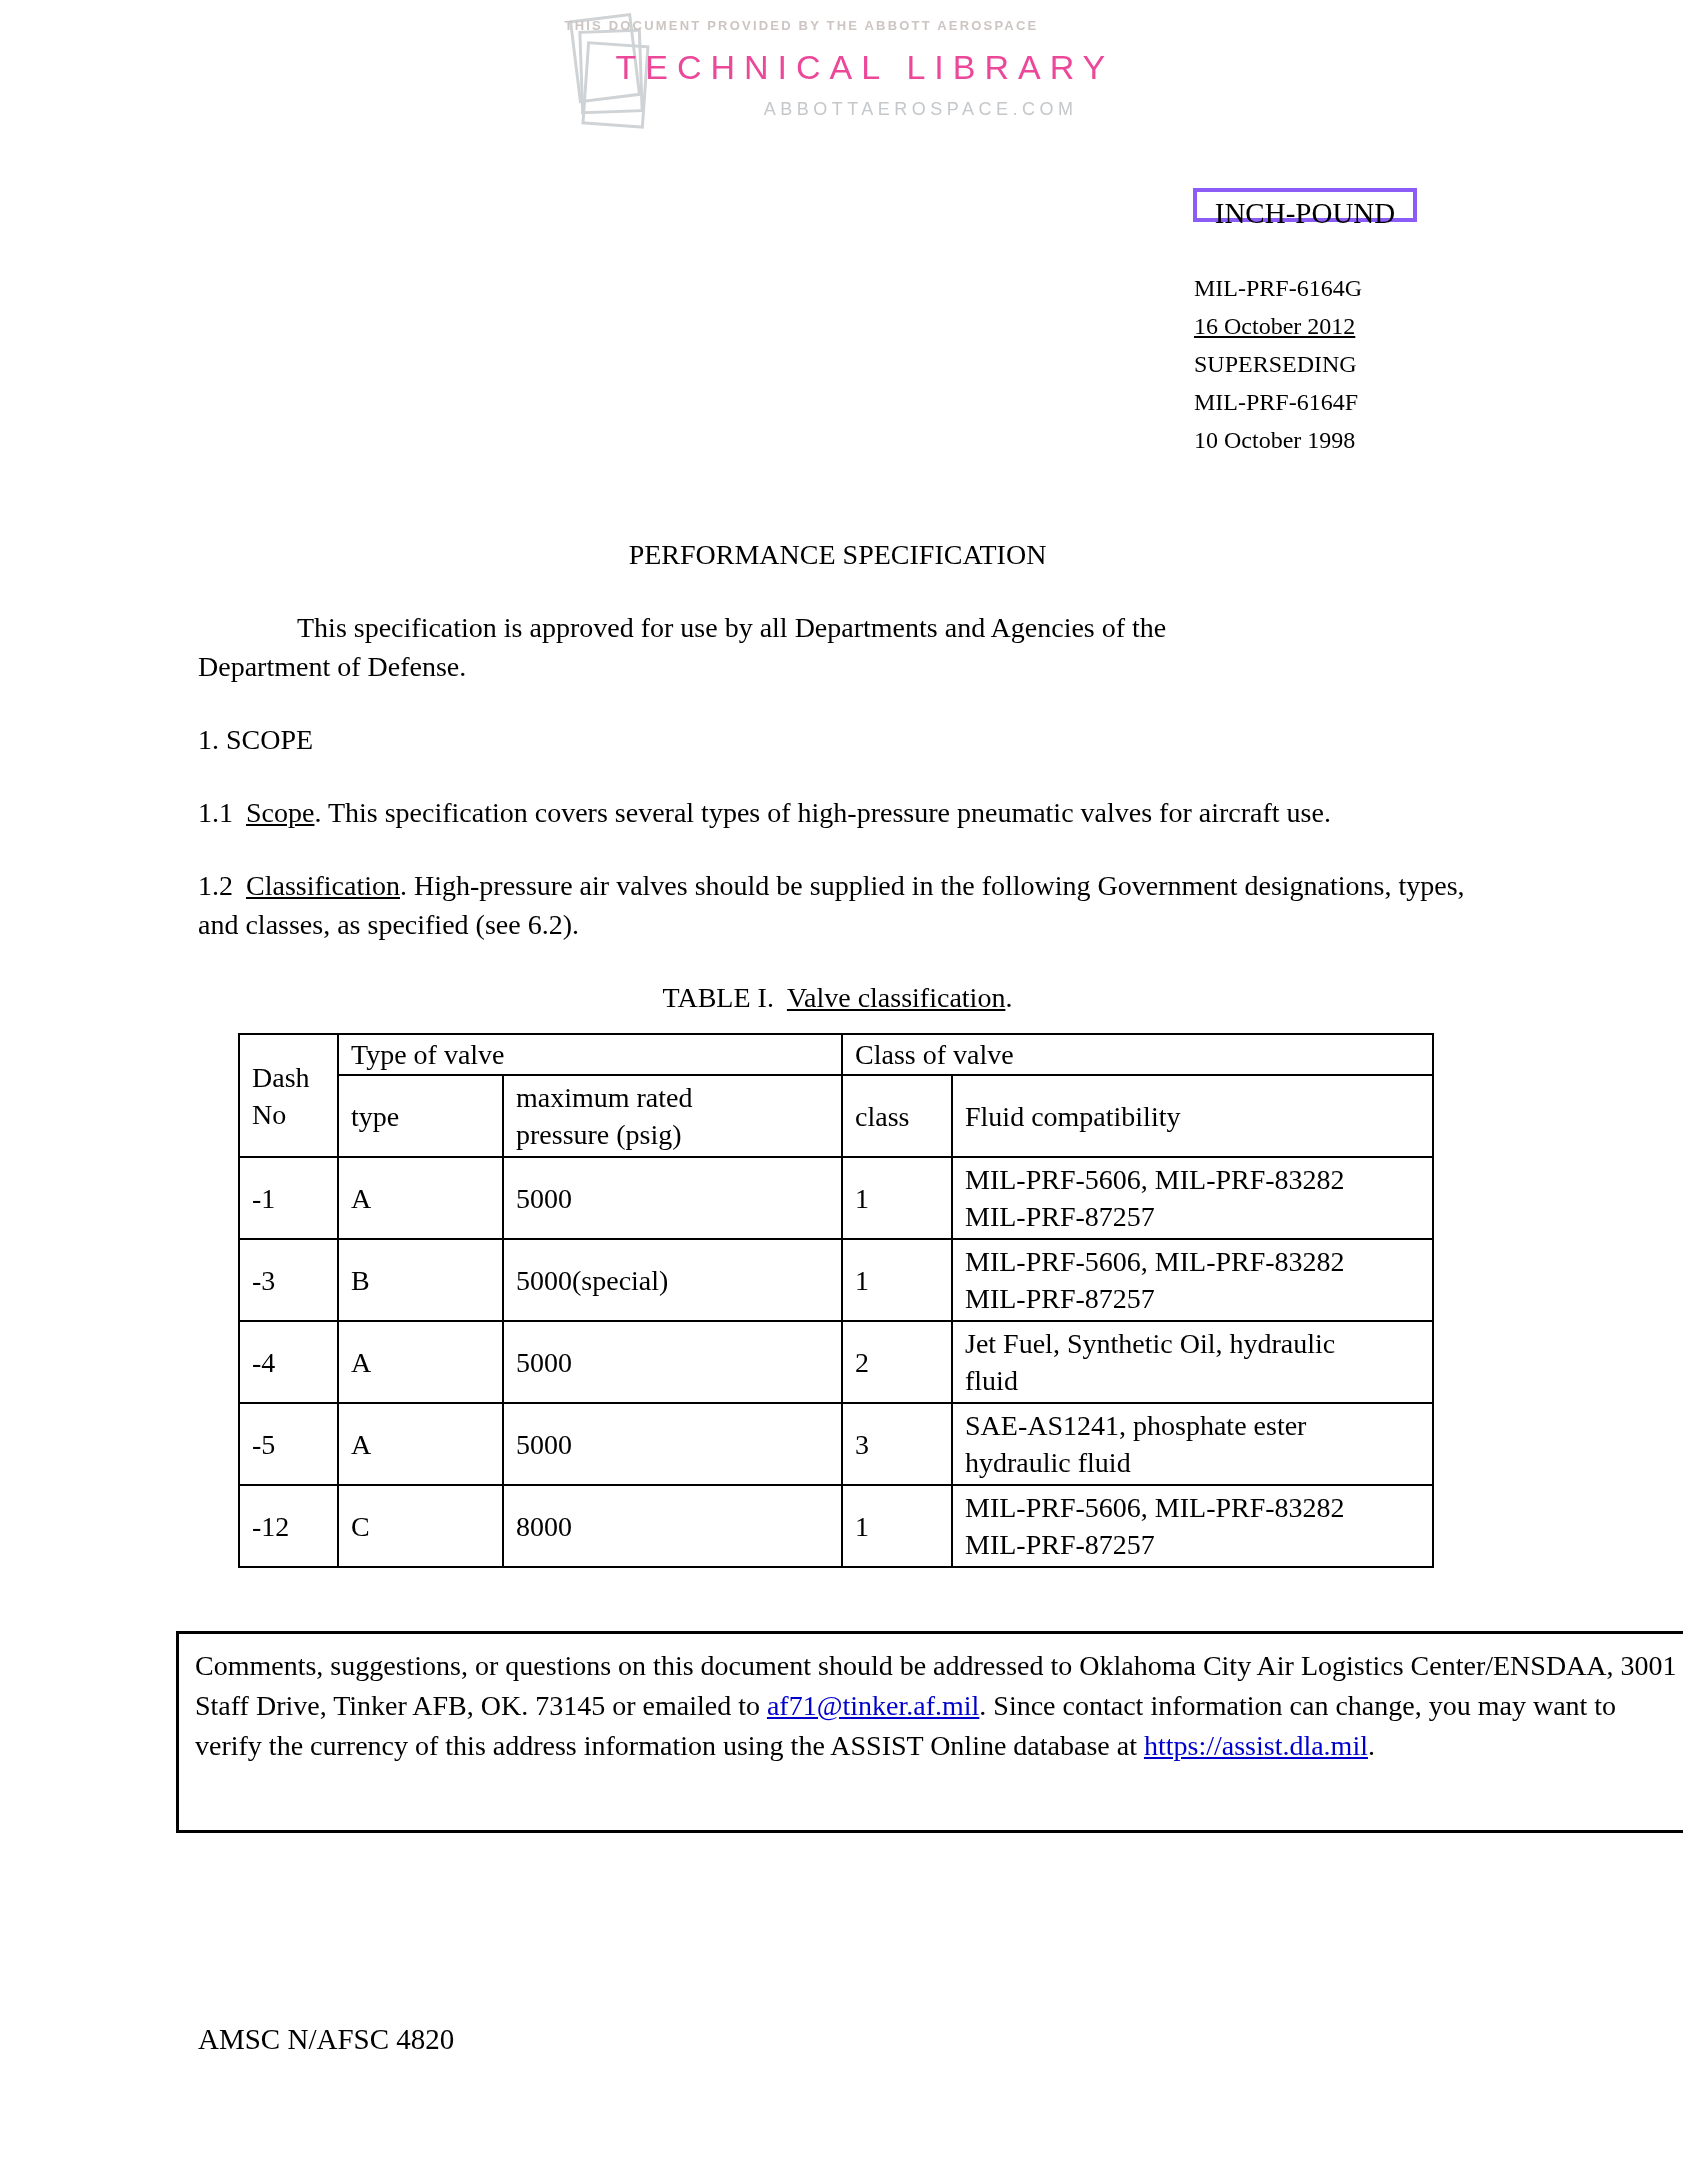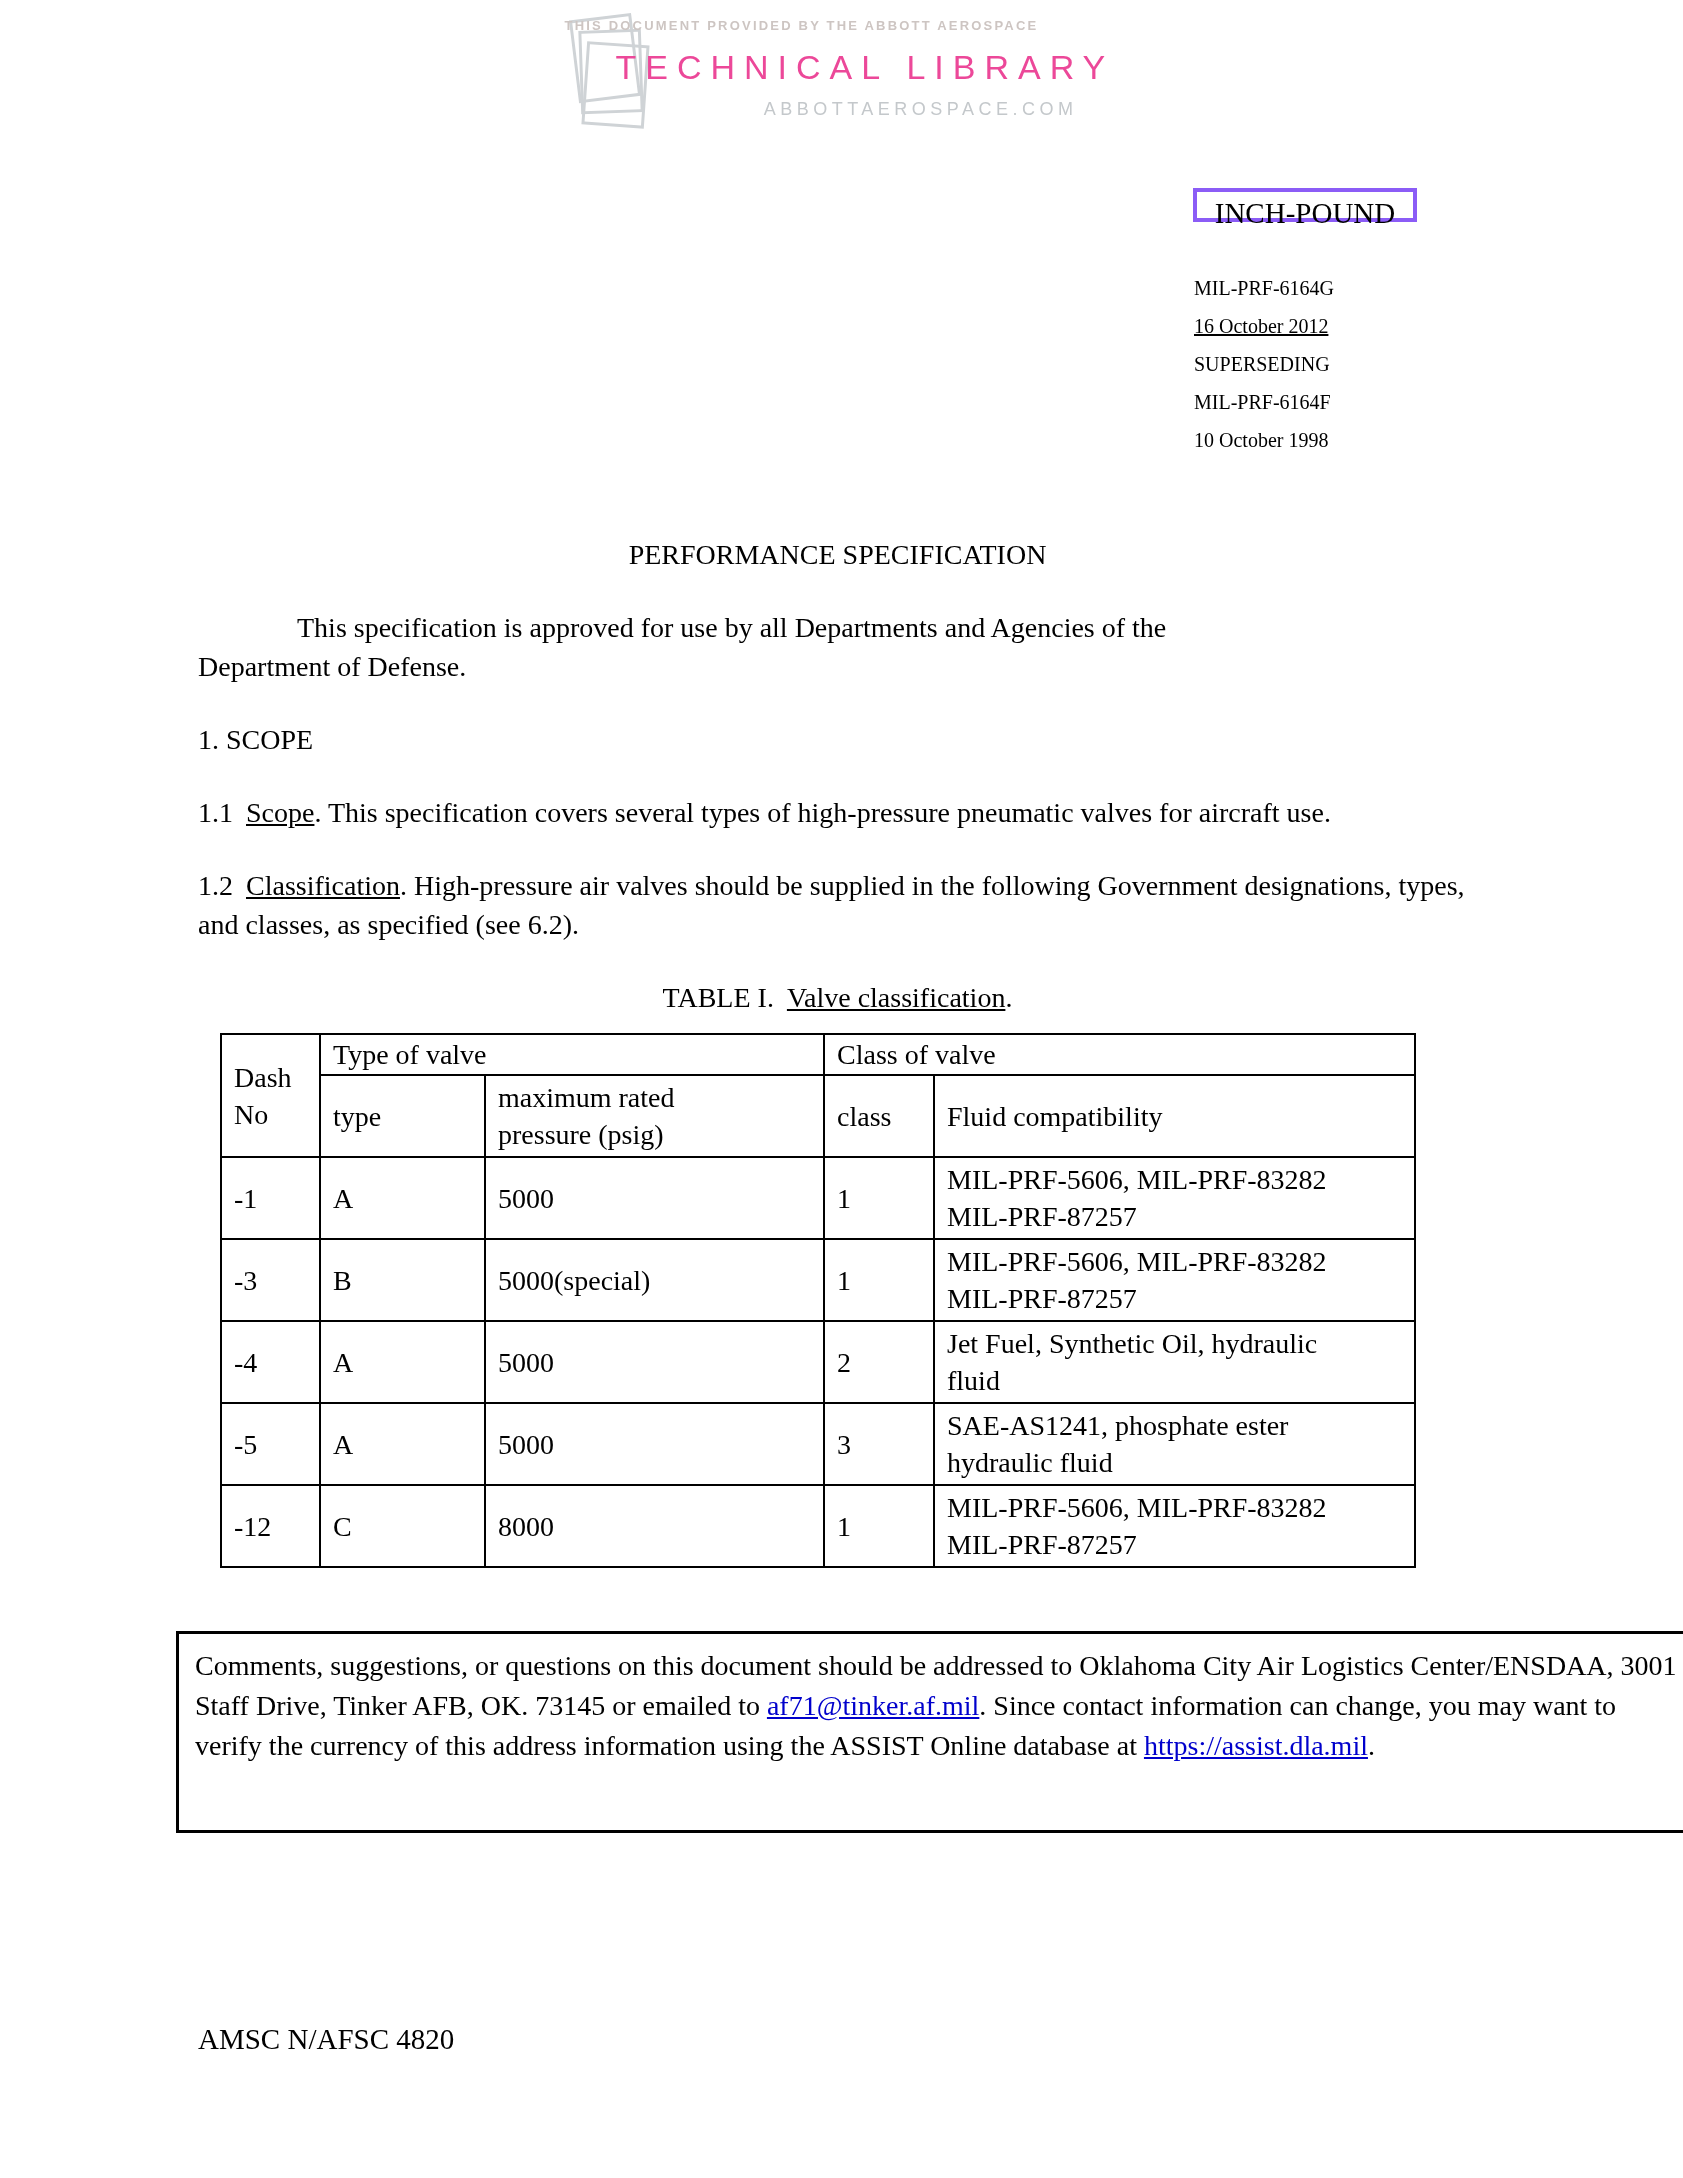--- a/index.html
+++ b/index.html
@@ -17,35 +17,35 @@
   .wm-text { position:relative; z-index:2; }
   .wm-top  { font-size:13px; letter-spacing:2.2px; color:#cdc5c2; font-weight:bold; }
   .wm-title{ font-size:34px; letter-spacing:9px; color:#ec4899; margin-top:3px; margin-left:51px; }
   .wm-site { font-size:18px; letter-spacing:4.5px; color:#c4c8cb; text-align:right; width:513px; margin-top:3px; }
 
   
   .inch-pound {
     position:absolute; left:1193px; top:188px; width:224px; height:34px;
     border:4px solid #8b5cf6; text-align:center; font-size:29px; line-height:42px;
   }
-  .spec-block { position:absolute; left:1194px; top:269px; font-size:20px; line-height:38px; }
+  .spec-block { position:absolute; left:1194px; top:269px; font-size:24px; line-height:38px; }
 
   
   .content { margin-left:198px; width:1279px; padding-top:535px; }
   .content p { margin:0 0 34px 0; }
   .center { text-align:center; }
   .indent { text-indent:99px; }
   .pre { white-space:pre-line; }
   .u { text-decoration:underline; }
   .pnum { margin-right:13px; }
   .cap-prefix { margin-right:13px; }
 
   
   .caption { margin-bottom:16px !important; }
-  table.spec-table { border-collapse:collapse; margin-left:22px; width:1194px; margin-bottom:0; table-layout:fixed; }
+  table.spec-table { border-collapse:collapse; margin-left:40px; width:1194px; margin-bottom:0; table-layout:fixed; }
   table.spec-table th, table.spec-table td {
     border:2px solid #000; font-weight:normal; text-align:left;
     vertical-align:middle; padding:3px 12px; font-size:28px; line-height:37px;
   }
   .col-dash { width:99px; } .col-type { width:165px; } .col-press { width:339px; }
   .col-class { width:110px; } .col-fluid { width:481px; }
   tr.grouprow th { height:38px; padding-top:1px; padding-bottom:1px; }
   tr.subrow th { height:77px; }
   tr.datarow td { height:73px; }
 

